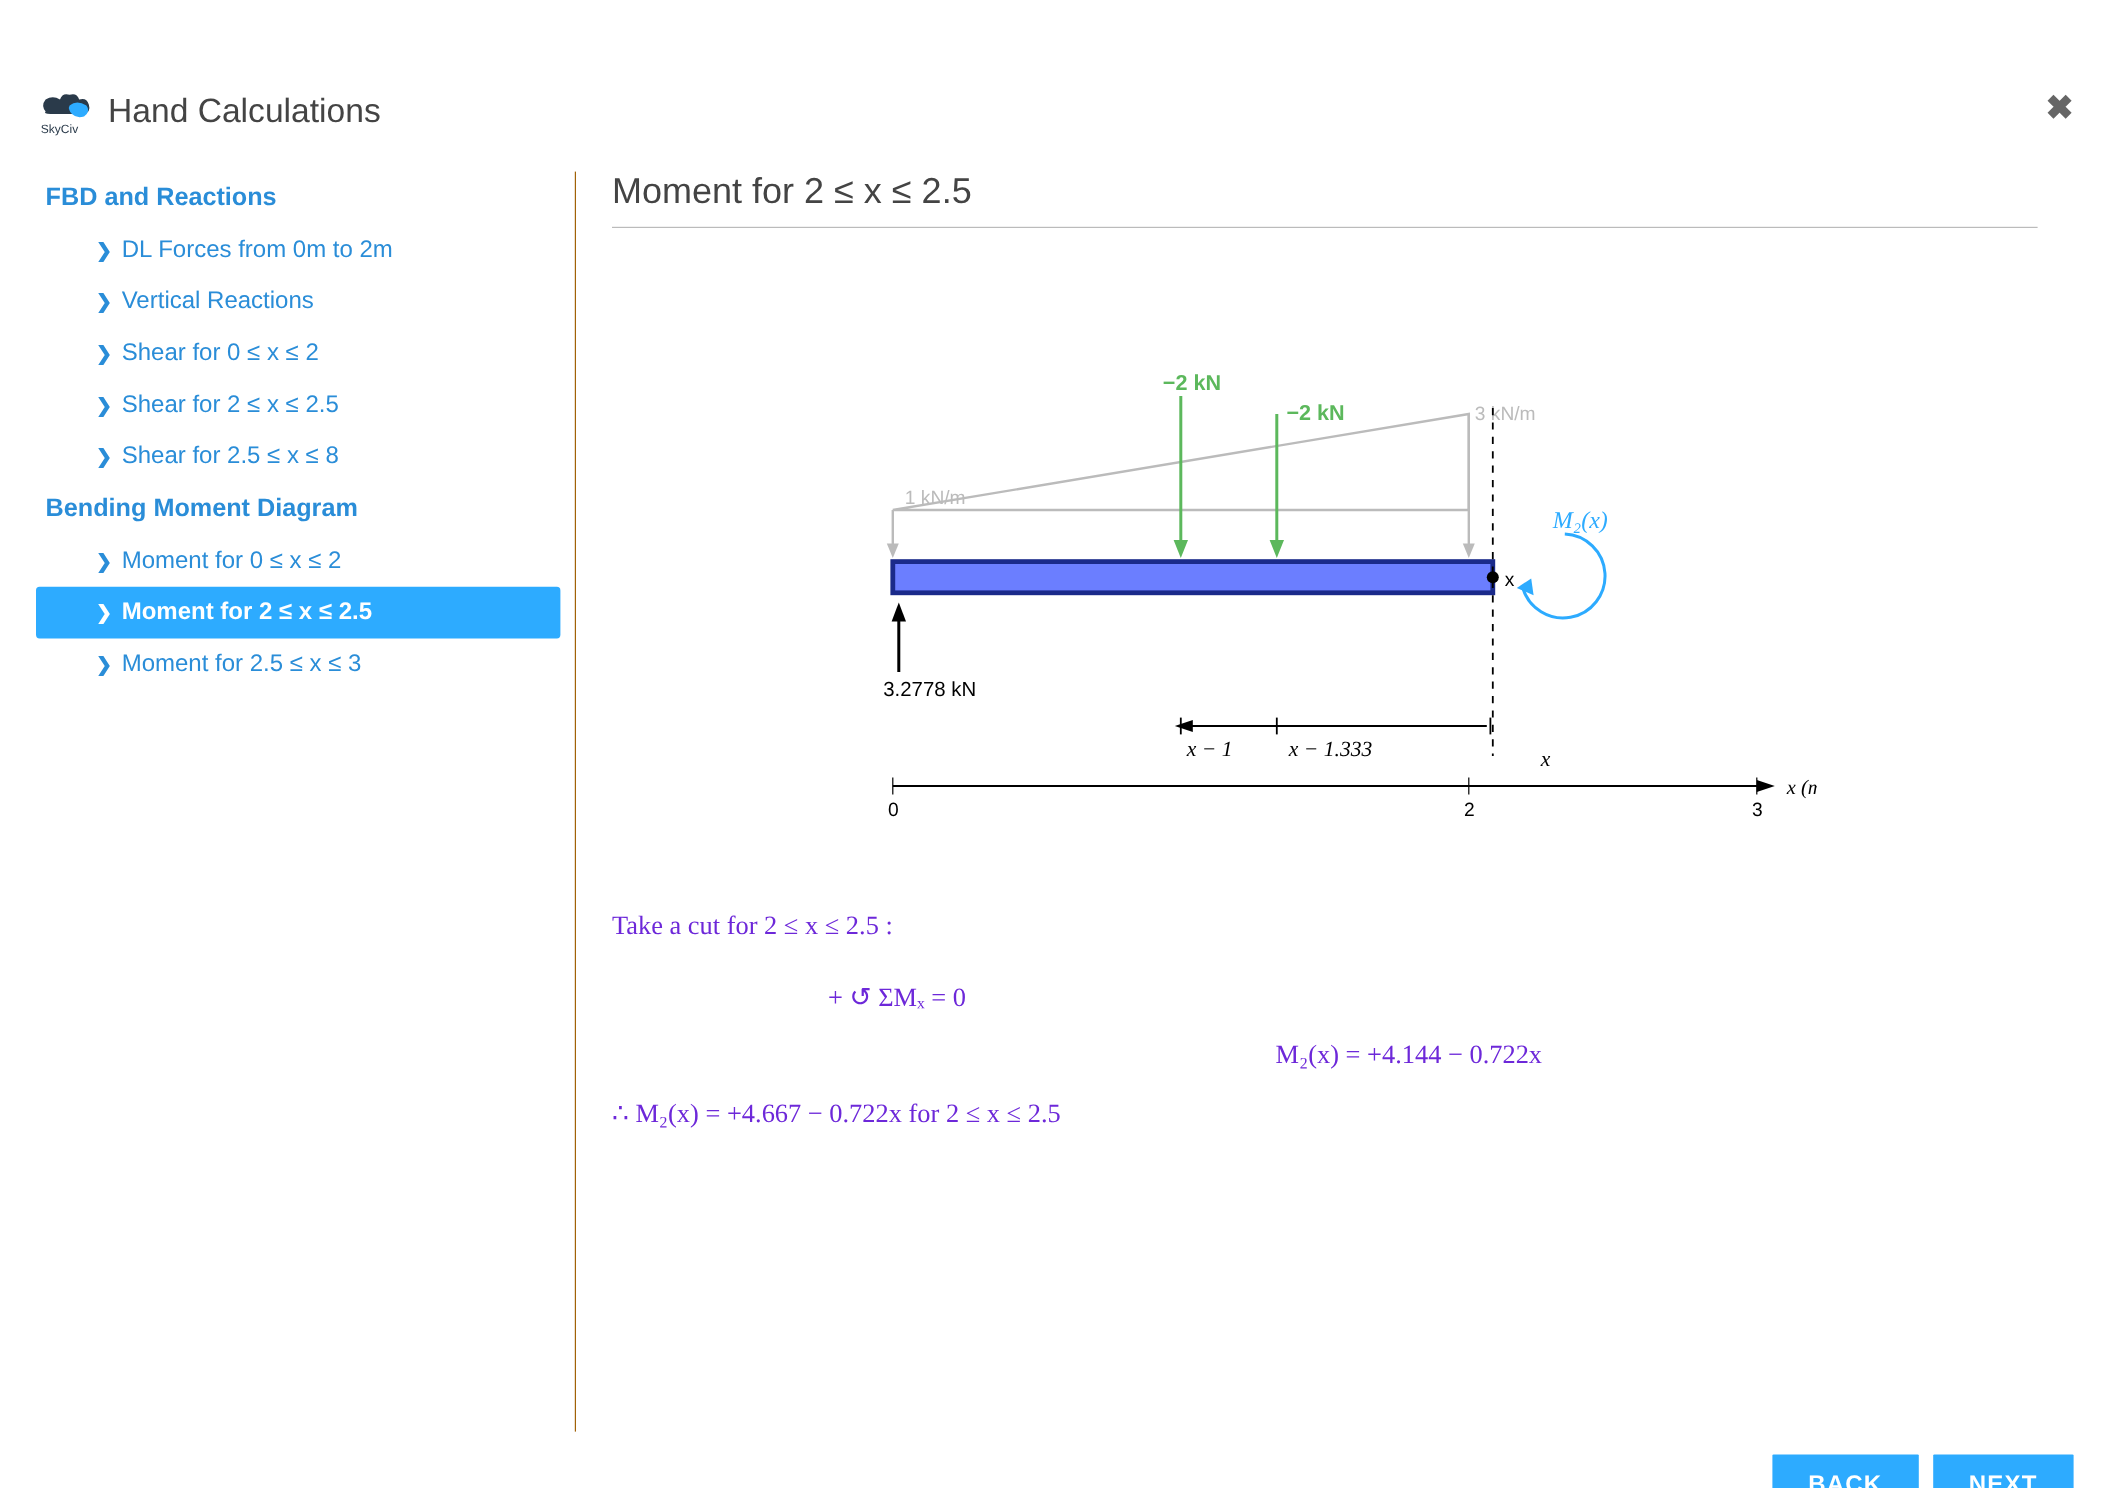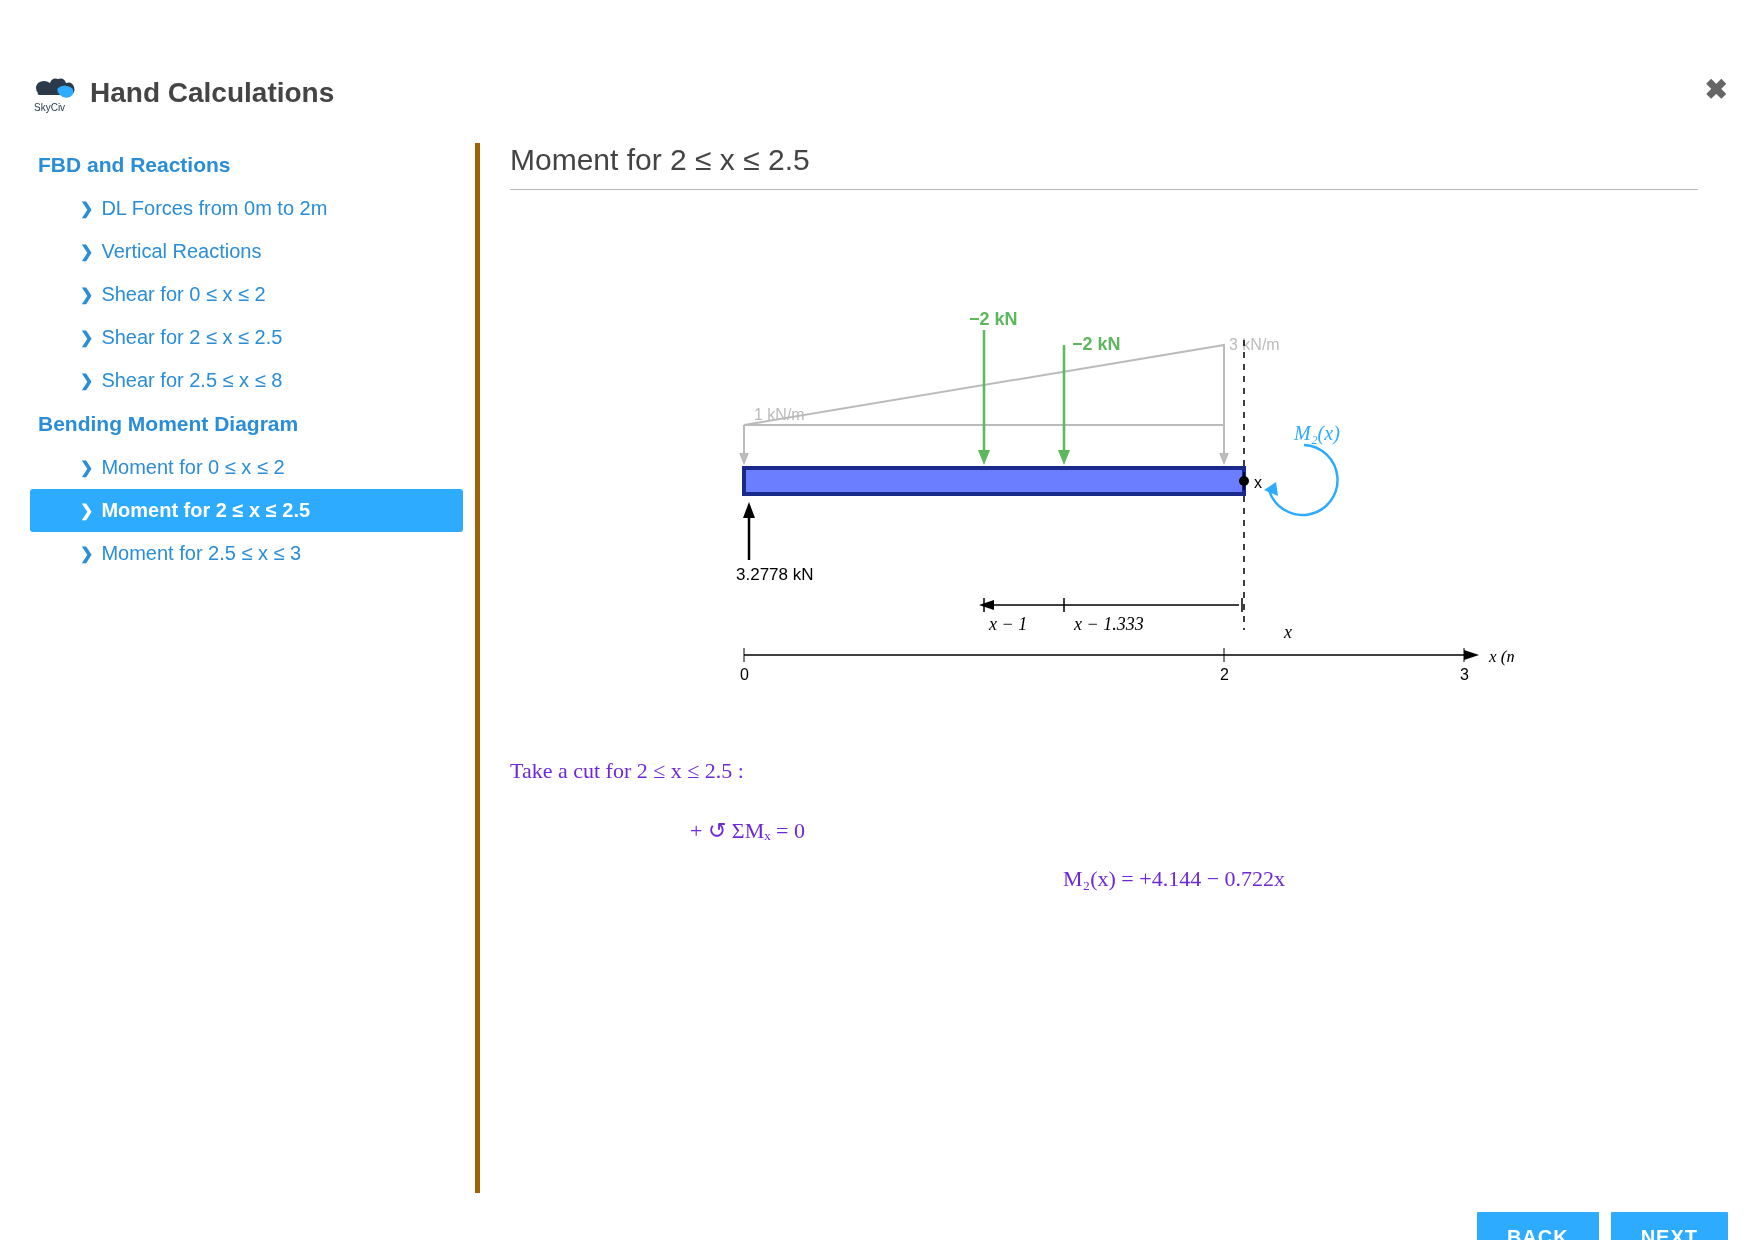--- a/index.html
+++ b/index.html
@@ -1,23 +1,23 @@
 <!DOCTYPE html>
 <html><head>
 <meta charset="utf-8">
 <style>
 * { box-sizing: border-box; margin: 0; padding: 0; }
 body { font-family: -apple-system, BlinkMacSystemFont, "Segoe UI", Helvetica, Arial, sans-serif; background: #fff; color: #333; }
 .container { width: 1758px; height: 1240px; position: relative; padding: 25px 30px; margin-top: 48px; }
 .header { display: flex; align-items: center; margin-bottom: 30px; }
 .logo { width: 48px; height: 40px; margin-right: 12px; }
-.header-title { font-size: 28px; color: #444; font-weight: 700; }
+.header-title { font-size: 28px; color: #444; font-weight: 400; }
 .close-btn { position: absolute; top: 25px; right: 30px; font-size: 28px; color: #666; cursor: pointer; font-weight: bold; }
 .body { display: flex; }
-.sidebar { width: 450px; border-right: 5px solid #a16207; padding-right: 12px; min-height: 1050px; }
+.sidebar { width: 450px; border-right: 1px solid #a16207; padding-right: 12px; min-height: 1050px; }
 .nav-group-title { color: #2a8dd8; font-size: 21px; font-weight: 600; padding: 10px 0 10px 8px; cursor: pointer; }
 .nav-item { color: #2a8dd8; font-size: 20px; padding: 10px 0 10px 50px; cursor: pointer; display: flex; align-items: center; border-radius: 3px; }
 .nav-item .chev { font-size: 16px; margin-right: 8px; font-weight: bold; }
 .nav-item.active { background: #2dabff; color: #fff; font-weight: 600; }
 .main { flex: 1; padding: 0 30px; }
 .main-title { font-size: 30px; color: #444; font-weight: 400; padding-bottom: 12px; border-bottom: 1px solid #bbb; margin-bottom: 40px; }
 .diagram-wrap { display: flex; justify-content: center; margin-bottom: 40px; }
 .calc-text { font-size: 22px; color: #6d28d9; line-height: 1.9; font-family: Georgia, 'Times New Roman', serif; }
 .calc-line { margin-bottom: 6px; }
 .footer { position: absolute; bottom: 25px; right: 30px; display: flex; gap: 12px; }
@@ -132,20 +132,21 @@
           <text x="526" y="450" font-size="16">2</text>
           <text x="766" y="450" font-size="16">3</text>
           <text x="795" y="432" font-size="17" font-style="italic" font-family="Georgia">x (m)</text>
         </svg>
       </div>
 
       <div class="calc-text">
         <div class="calc-line" style="font-family:Georgia; margin-bottom:18px;">Take a cut for 2 ≤ x ≤ 2.5 :</div>
         <div class="calc-line" style="text-align:left; padding-left:180px;">+ ↺ ΣMₓ = 0</div>
         <div class="calc-line" style="text-align:center; padding-left:140px;">M₂(x) = +4.144 − 0.722x</div>
+        <div class="calc-line" style="margin-top:8px;">∴ M₂(x) = +4.667 − 0.722x   for   2 ≤ x ≤ 2.5</div>
       </div>
     </div>
   </div>
 
   <div class="footer">
     <button class="btn">BACK</button>
     <button class="btn">NEXT</button>
   </div>
 </div>
 

